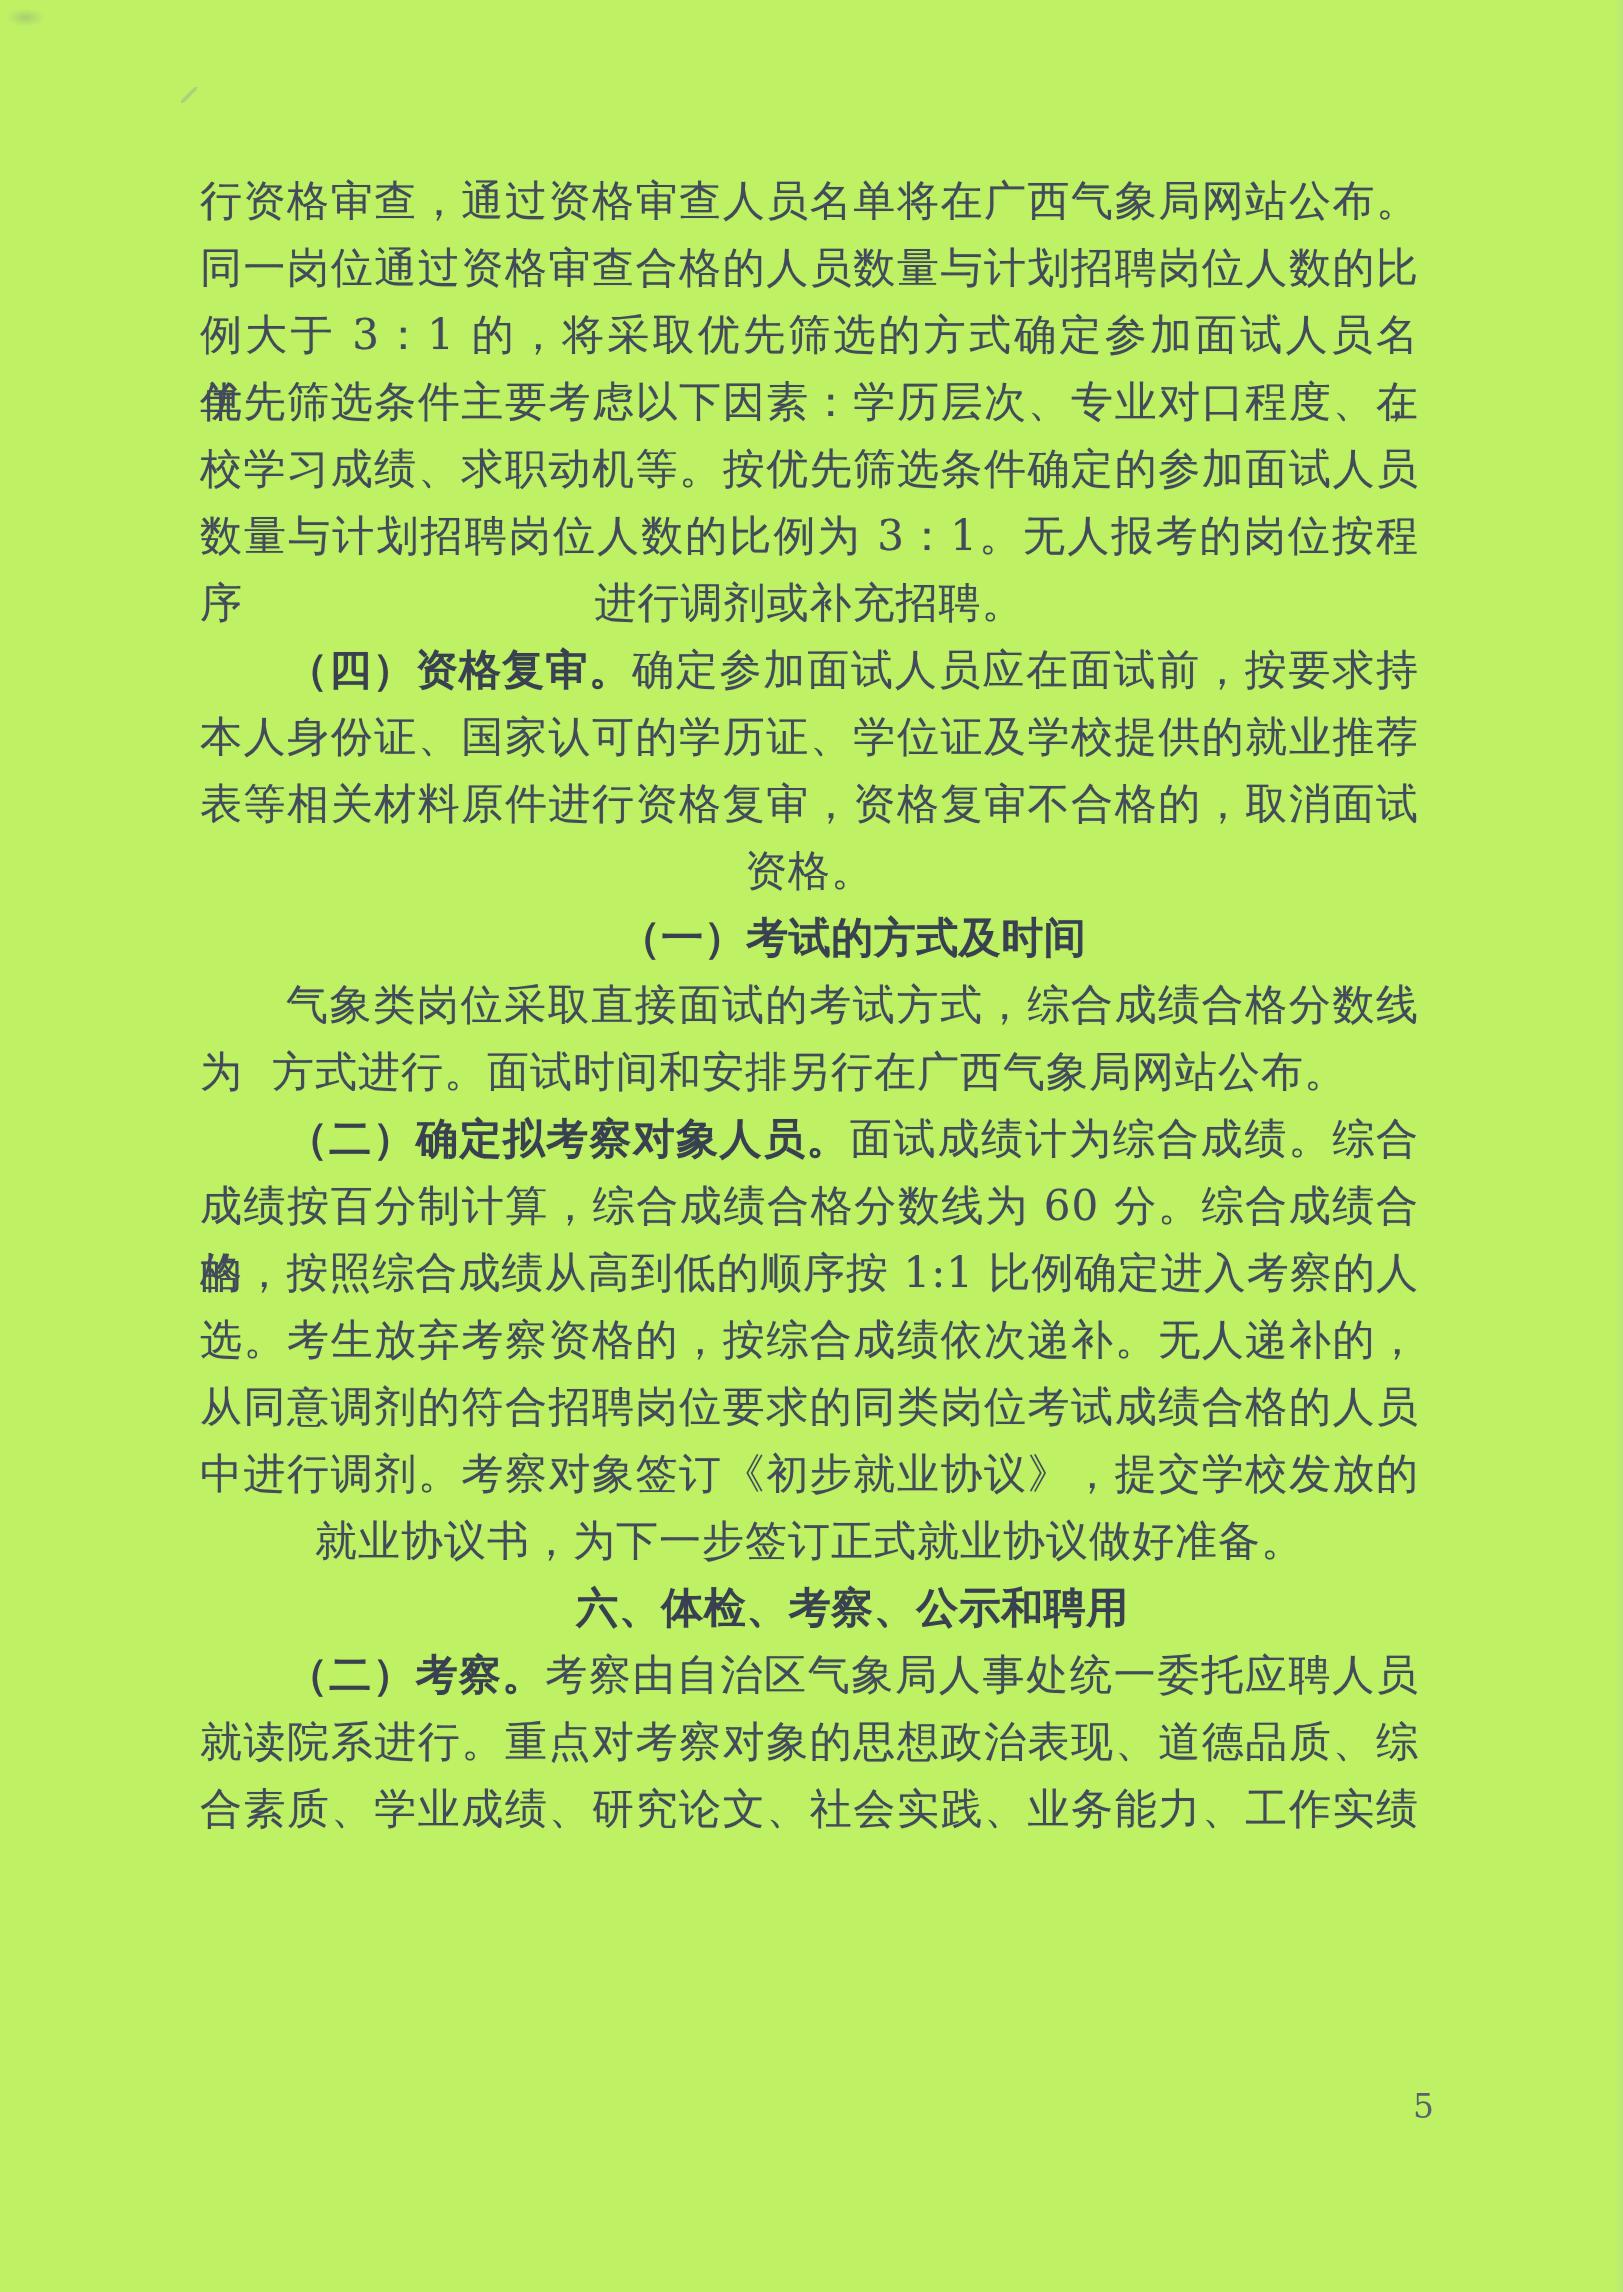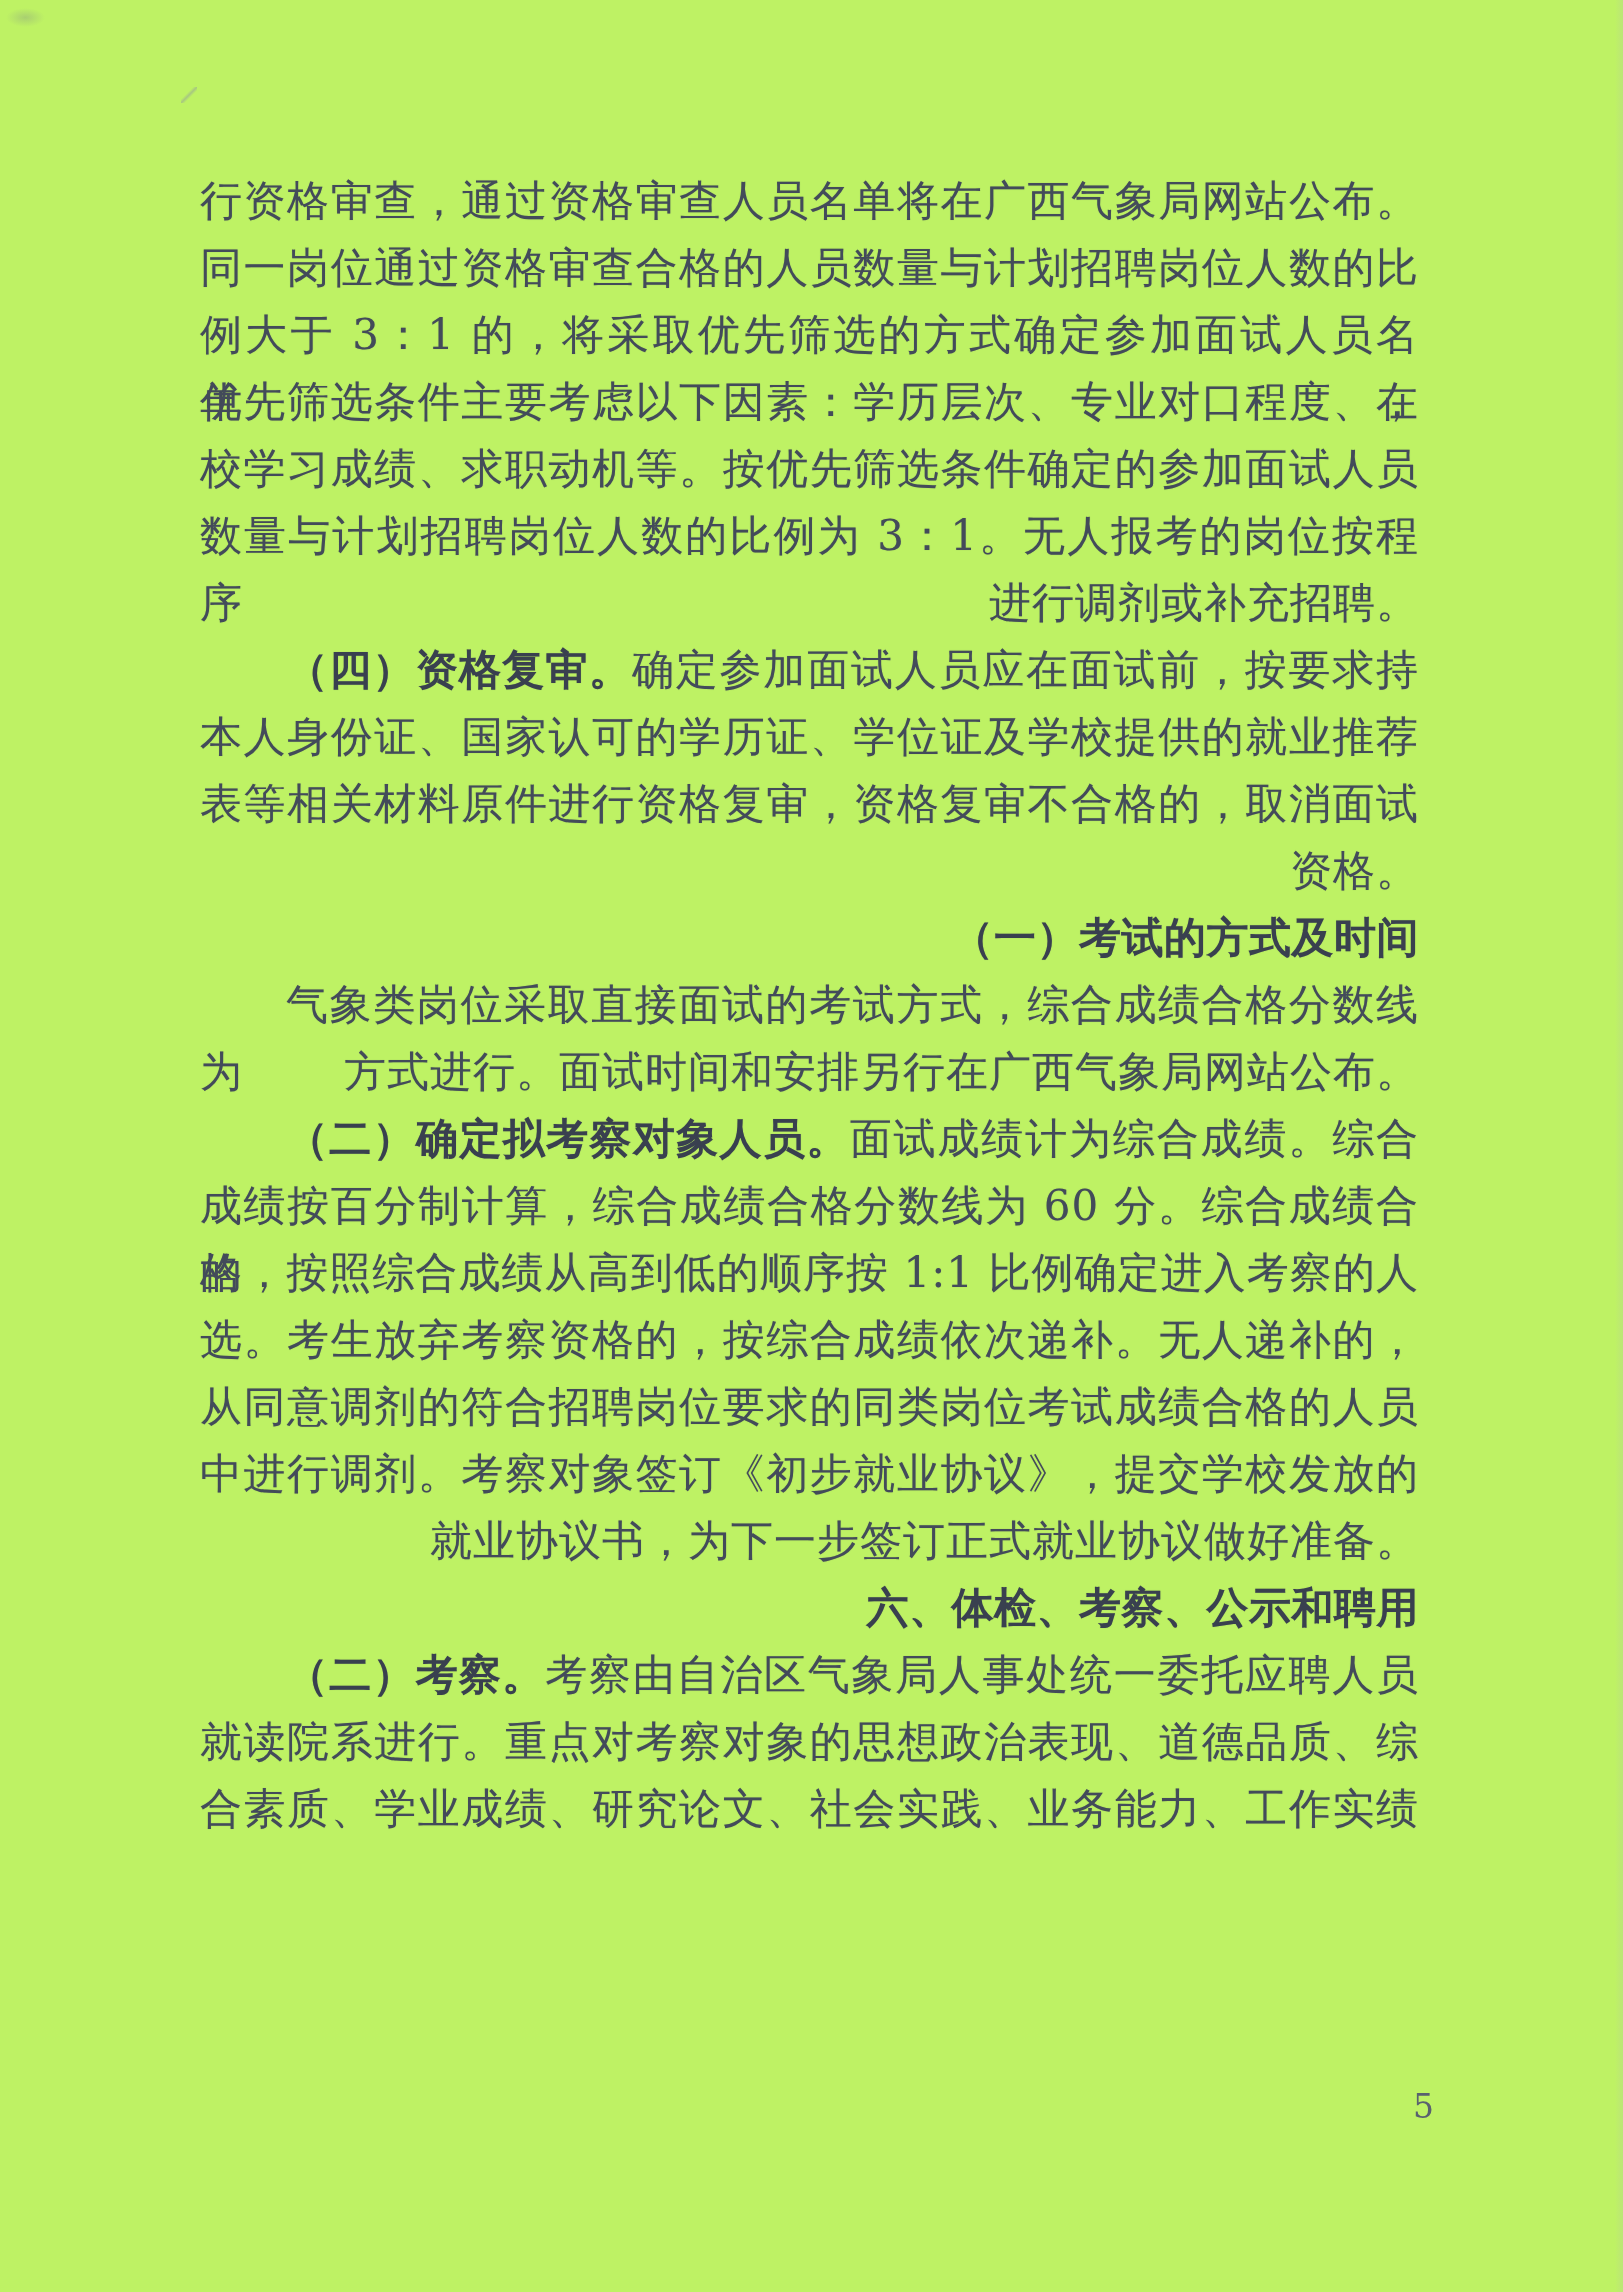--- a/index.html
+++ b/index.html
@@ -14,21 +14,21 @@
     position:absolute;
     left:200px;top:167px;
     width:1219px;
   }
   .line{
     height:67px;
     line-height:67px;
     font-size:42px;
     letter-spacing:1px;
     color:#434b5a;
-    text-align:right;
+    text-align:center;
     overflow:visible;
     text-shadow:0 0 1px rgba(67,75,90,0.35);
   }
   .line.justify{
     text-align:justify;
     text-align-last:justify;
   }
   .line.indent{ text-indent:86px; }
   .run{ font-weight:400; }
   .run.bold{

